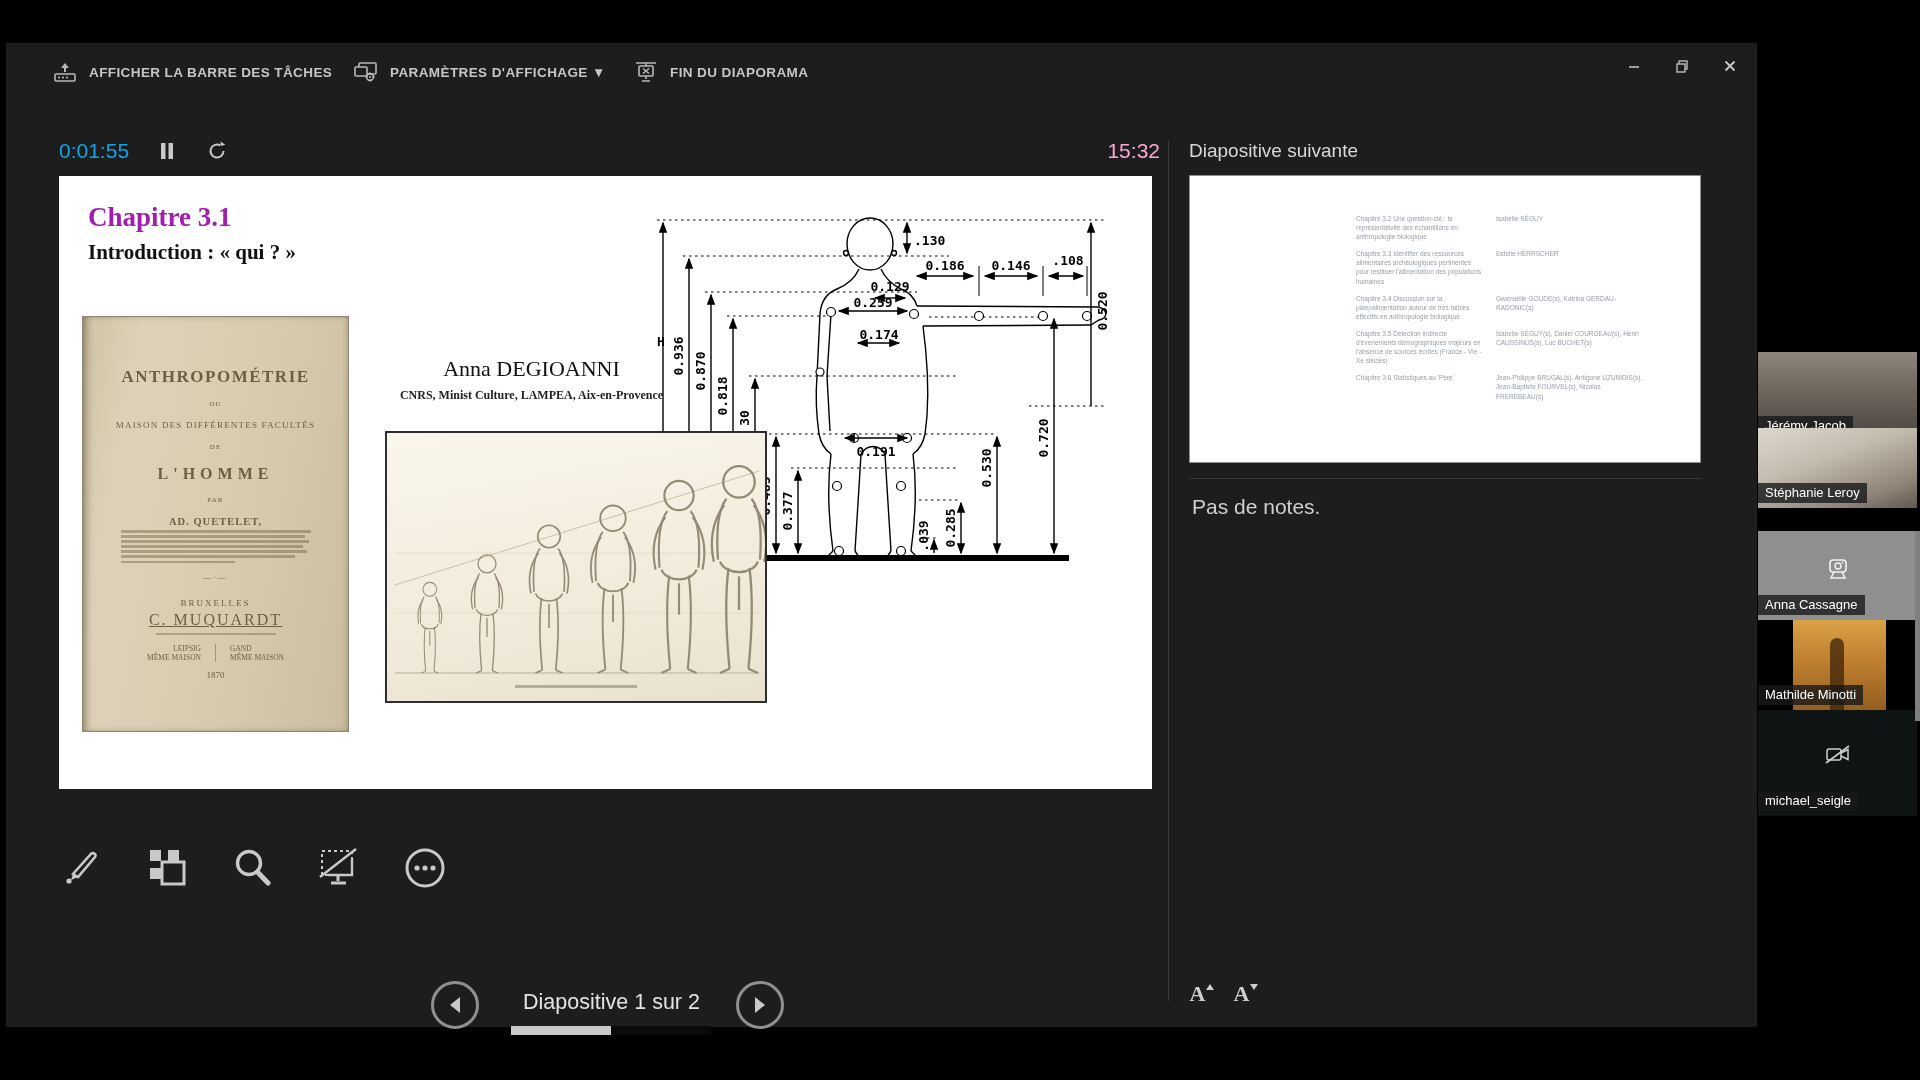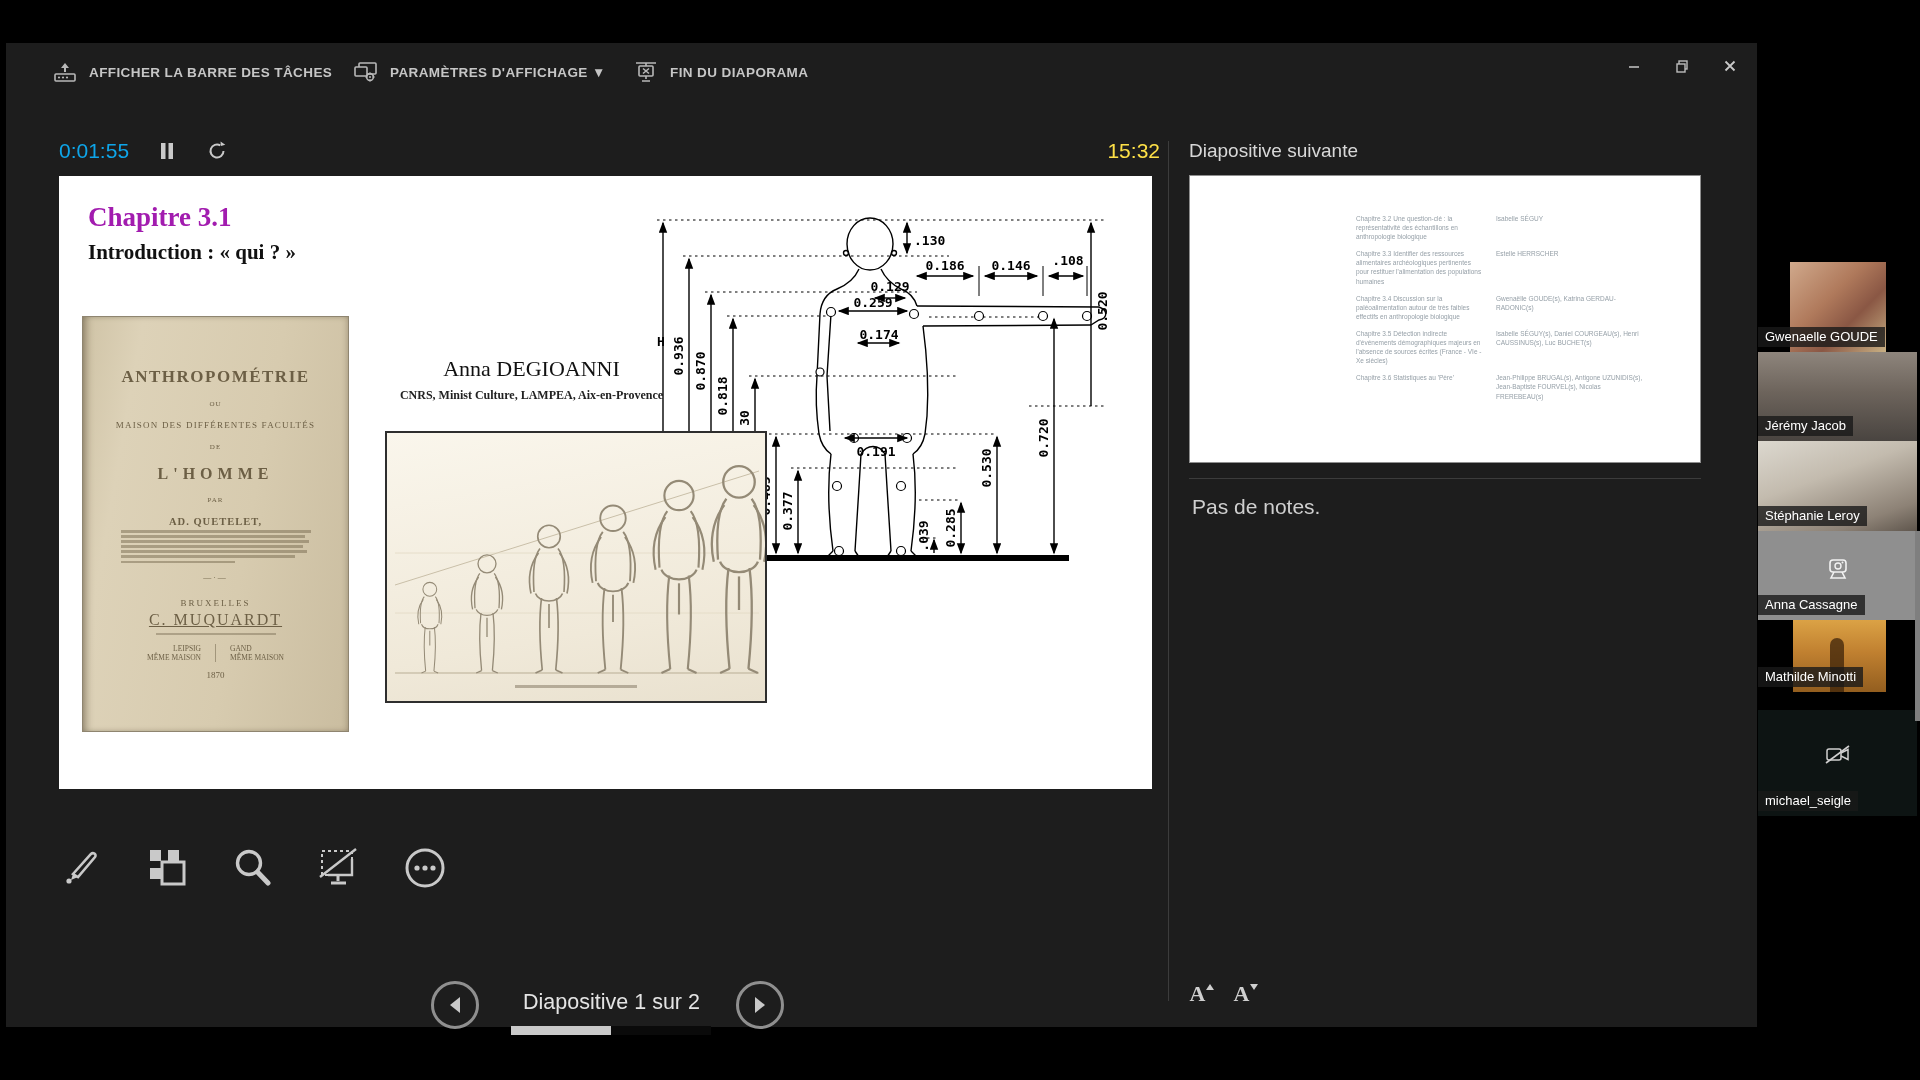--- a/index.html
+++ b/index.html
@@ -14,21 +14,21 @@
   .tb-item { position:absolute; top:18px; display:flex; align-items:center; gap:12px; cursor:default; }
   .tb-label { color:#c6c6c6; font-size:13.5px; font-weight:bold; letter-spacing:.4px; white-space:nowrap; }
   .tb-icon  { width:24px; height:22px; display:block; }
   .winbtns { position:absolute; top:10px; right:12px; display:flex; gap:18px; }
   .winbtn  { width:30px; height:26px; display:flex; align-items:center; justify-content:center; }
 
   
   #timer-row { position:absolute; left:53px; top:96px; display:flex; align-items:center; gap:26px; }
   #elapsed { color:#0ea5e9; font-size:21px; }
   .tmr-btn { width:24px; height:24px; display:flex; align-items:center; justify-content:center; }
-  #clock { position:absolute; top:96px; left:1098px; width:56px; color:#fde047; font-size:21px; text-align:right; }
+  #clock { position:absolute; top:96px; left:1098px; width:56px; color:#f9a8d4; font-size:21px; text-align:right; }
 
   
   #vdiv { position:absolute; left:1162px; top:98px; width:1px; height:860px; background:#3c3c3c; }
   #hdiv { position:absolute; left:1183px; top:435px; width:512px; height:1px; background:#3c3c3c; }
 
   
   #slide { position:absolute; left:53px; top:133px; width:1093px; height:613px; background:#ffffff; }
   #slide-title    { position:absolute; left:29px; top:26px;  font:bold 27px "Liberation Serif", serif; color:#a21caf; }
   #slide-subtitle { position:absolute; left:29px; top:64px;  font:bold 21px "Liberation Serif", serif; color:#111; }
   #author-block { position:absolute; left:330px; top:180px; width:285px; text-align:center; }
@@ -439,47 +439,43 @@
       <span class="tri tri-up"></span>
     </div>
     <div class="fontbtn" style="left:1222px">
       <span>A</span>
       <span class="tri tri-dn"></span>
     </div>
   </div>
 
   <div id="people">
 
-    <div class="tile" style="top:262px;height:90px">
-      <div class="ph" style="left:32px;width:96px;background:linear-gradient(135deg,#d0a98c 0%,#b07a5c 35%,#8a5744 60%,#cdb astronomie 0%,#c9b184 100%);background:linear-gradient(135deg,#d0a98c 0%,#b07a5c 40%,#8a5744 65%,#c9b184 100%)"></div>
-      <div class="pname">Gwenaelle GOUDE</div>
-    </div>
 
     <div class="tile" style="top:352px;height:89px">
       <div class="ph" style="left:0;width:159px;background:linear-gradient(180deg,#8e857c 0%,#6d645c 45%,#494440 100%)"></div>
       <div class="pname">Jérémy Jacob</div>
     </div>
 
-    <div class="tile" style="top:441px;height:90px">
+    <div class="tile" style="top:428px;height:80px">
       <div class="ph" style="left:0;width:159px;background:linear-gradient(160deg,#dcd8cf 0%,#c3bbae 40%,#8d8276 80%,#5f564d 100%)"></div>
       <div class="pname">Stéphanie Leroy</div>
     </div>
 
     <div class="tile" style="top:531px;height:89px">
       <div class="ph" style="left:0;width:159px;background:#8f8f8f"></div>
       <svg class="center-ic" width="30" height="28" viewBox="0 0 30 28">
         <rect x="7" y="6" width="16" height="12" rx="3" fill="none" stroke="#f2f2f2" stroke-width="1.6"></rect>
         <circle cx="15" cy="12" r="3" fill="none" stroke="#f2f2f2" stroke-width="1.4"></circle>
         <circle cx="19.5" cy="8.5" r="1" fill="#f2f2f2"></circle>
         <path d="M11 18 L8 24 H22 L19 18" fill="none" stroke="#f2f2f2" stroke-width="1.6"></path>
       </svg>
       <div class="pname">Anna Cassagne</div>
     </div>
 
-    <div class="tile" style="top:620px;height:72px">
+    <div class="tile" style="top:620px;height:90px">
       <div class="ph" style="left:35px;width:93px;background:linear-gradient(180deg,#dba245 0%,#c08030 45%,#935e1f 100%)"></div>
       <div class="ph" style="left:72px;width:14px;top:18px;bottom:0;background:rgba(60,35,10,.75);border-radius:7px 7px 0 0"></div>
       <div class="pname">Mathilde Minotti</div>
     </div>
 
     <div class="tile" style="top:710px;height:106px;background:#0d1413">
       <svg class="center-ic" width="26" height="20" viewBox="0 0 26 20">
         <rect x="2" y="4" width="14" height="11" rx="2" fill="none" stroke="#cfcfcf" stroke-width="1.5"></rect>
         <path d="M16 8 L23 4.5 V14.5 L16 11" fill="none" stroke="#cfcfcf" stroke-width="1.5"></path>
         <path d="M1 18 L24 1" stroke="#cfcfcf" stroke-width="1.6"></path>

